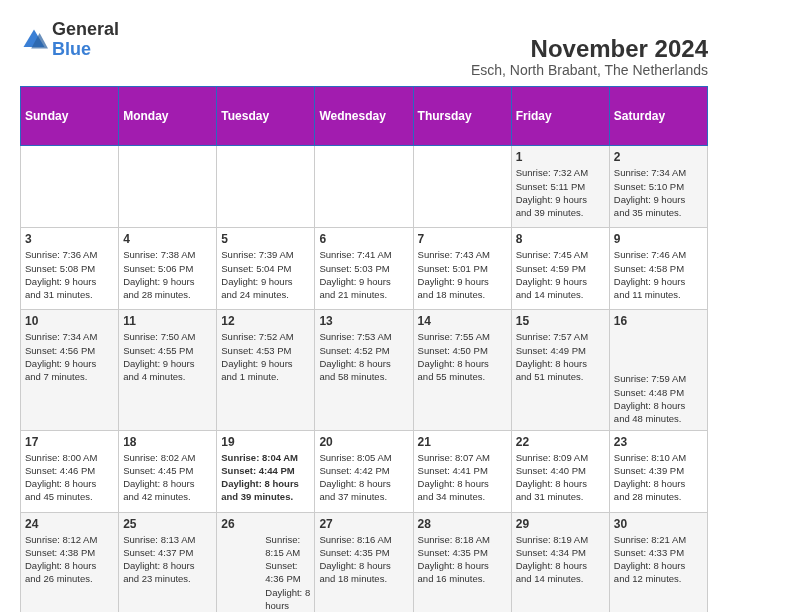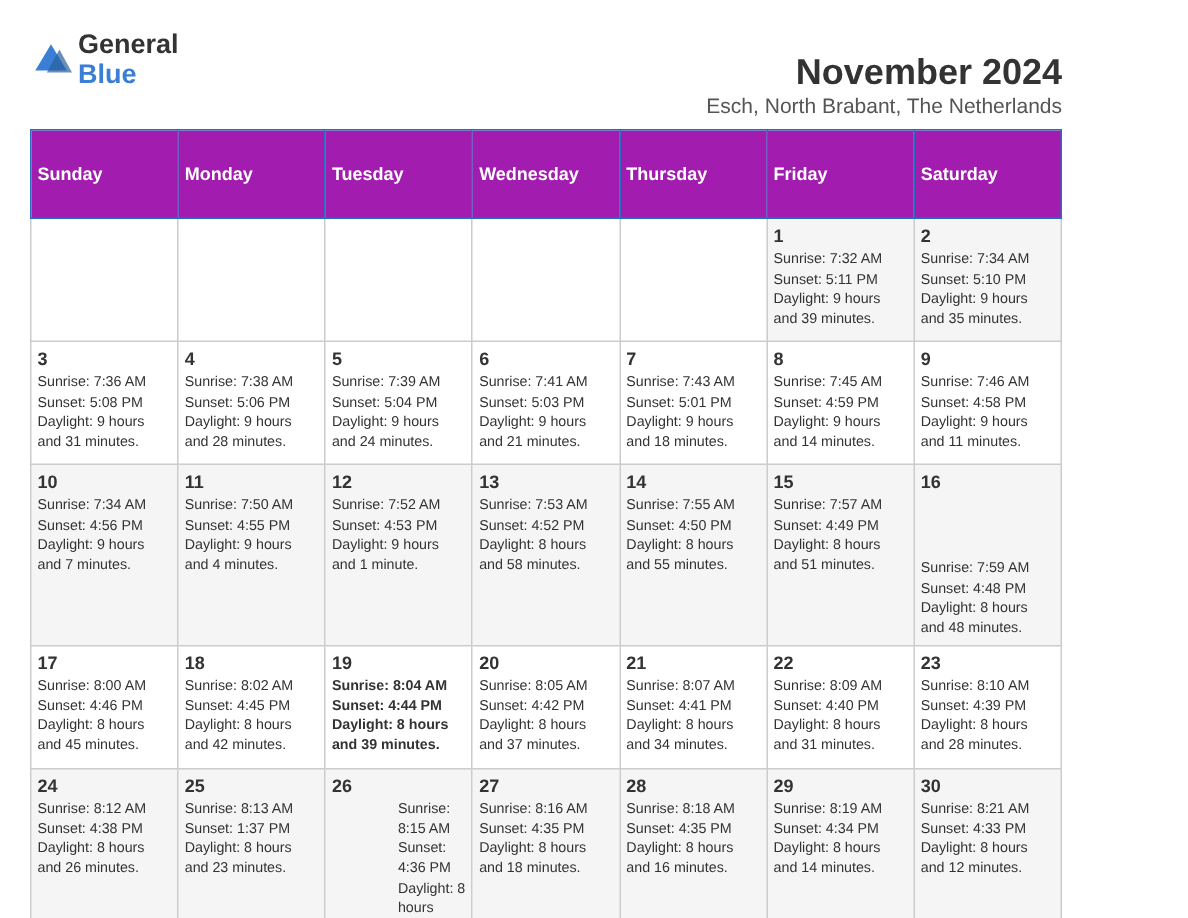--- a/index.html
+++ b/index.html
@@ -313,21 +313,21 @@
           <td>
             <span class="day-number">24</span>
             <div class="day-info" style="white-space: pre-line;">Sunrise: 8:12 AM
 Sunset: 4:38 PM
 Daylight: 8 hours
 and 26 minutes.</div>
           </td>
           <td>
             <span class="day-number">25</span>
             <div class="day-info" style="white-space: pre-line;">Sunrise: 8:13 AM
-Sunset: 1:37 PM
+Sunset: 4:37 PM
 Daylight: 8 hours
 and 23 minutes.</div>
           </td>
           <td>
             <span class="day-number">26</span>
             <div class="day-info" style="white-space: pre-line; margin-left: 44px;">Sunrise: 8:15 AM
 Sunset: 4:36 PM
 Daylight: 8 hours
 and 21 minutes.</div>
           </td>

